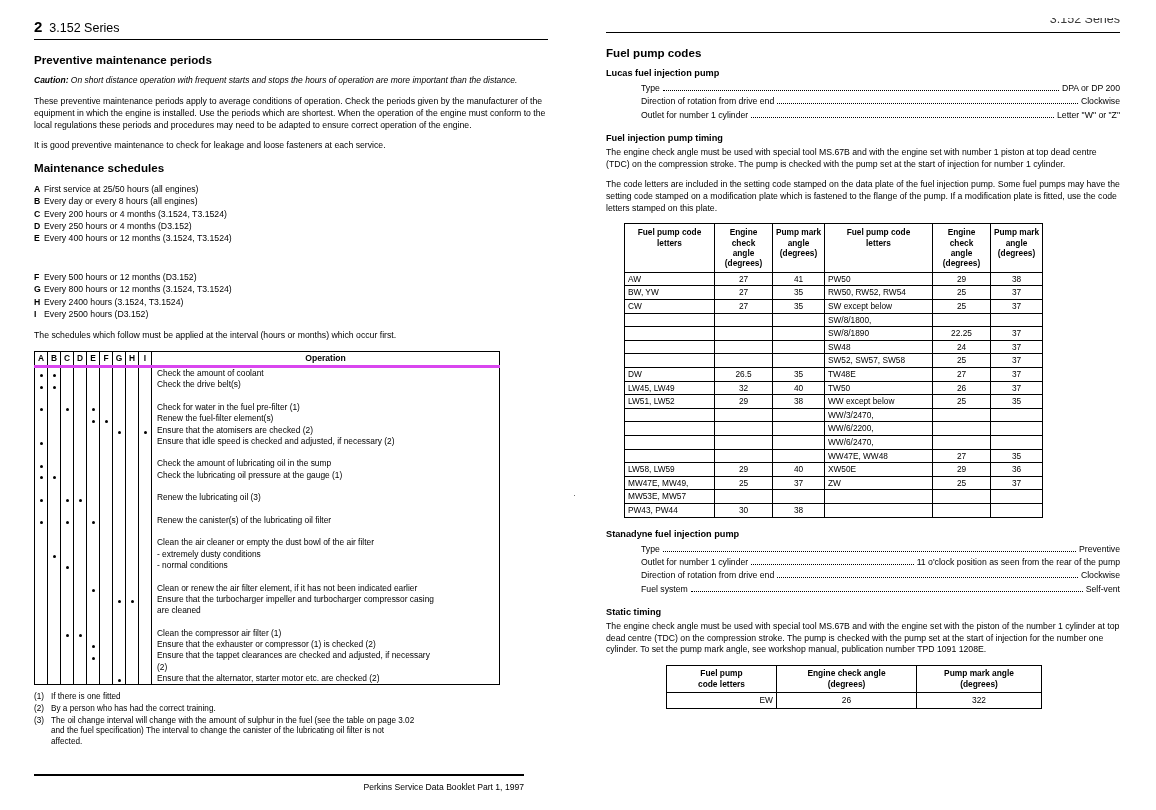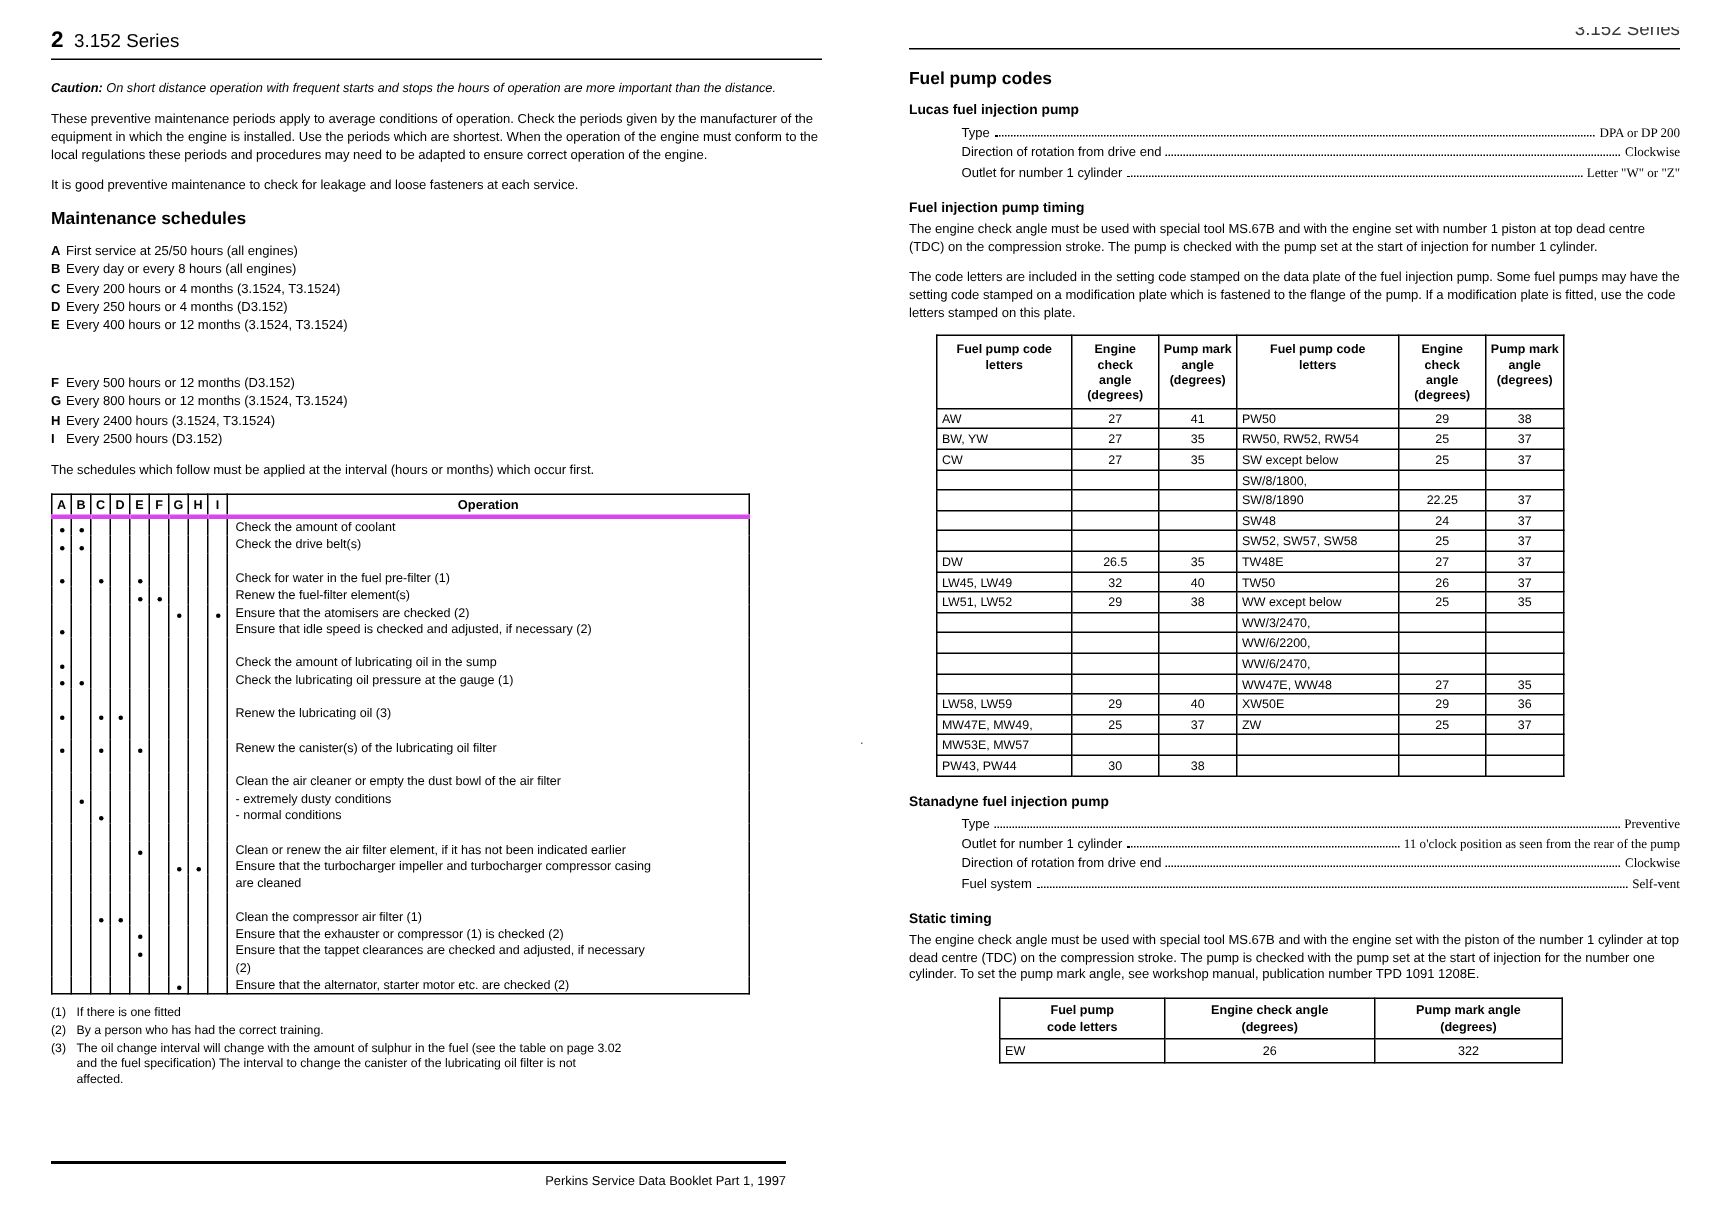--- a/index.html
+++ b/index.html
@@ -185,21 +185,21 @@
     align-items: baseline;
     width: 100%;
   }
   .dotline .lbl { white-space: nowrap; margin-left: 35px; }
   .dotline .leader {
     flex: 1;
     border-bottom: 1px dotted #000;
     margin: 0 3px 3px 3px;
     height: 1px;
   }
-  .dotline .val { white-space: nowrap; font-family: Liberation Serif, serif; }
+  .dotline .val { white-space: nowrap; }
 
   table.fp {
     border-collapse: collapse;
     font-size: 8.3px;
     table-layout: fixed;
     margin: 6px 0 0 18px;
   }
   table.fp td, table.fp th {
     border: 1px solid #000;
     padding: 1px 3px;
@@ -241,20 +241,21 @@
 <body>
 
 <div class="page page-left">
 
   <div class="hdr-left">
     <span class="hdr-num">2</span>
     <span class="hdr-title">3.152 Series</span>
   </div>
   <hr class="rule hdr-rule-left">
 
+  <h2 class="sec">Preventive maintenance periods</h2>
 
   <p class="caution"><b>Caution:</b><span> On short distance operation with frequent starts and stops the hours of operation are more important than the distance.</span></p>
 
   <p class="body">These preventive maintenance periods apply to average conditions of operation. Check the periods given by the manufacturer of the equipment in which the engine is installed. Use the periods which are shortest. When the operation of the engine must conform to the local regulations these periods and procedures may need to be adapted to ensure correct operation of the engine.</p>
   <p class="body">It is good preventive maintenance to check for leakage and loose fasteners at each service.</p>
 
   <h2 class="sec">Maintenance schedules</h2>
 
   <div class="sched-cols">
     <div class="col">
@@ -886,20 +887,20 @@
       </colgroup>
     <thead>
       <tr>
         <th><span>Fuel pump</span><br><span>code letters</span></th>
         <th><span>Engine check angle</span><br><span>(degrees)</span></th>
         <th><span>Pump mark angle</span><br><span>(degrees)</span></th>
       </tr>
     </thead>
     <tbody>
       <tr>
-        <td style="text-align:left">EW</td>
+        <td style="text-align:right">EW</td>
         <td>26</td>
         <td>322</td>
       </tr>
     </tbody>
   </table>
 
 </div>
 
 </body></html>

